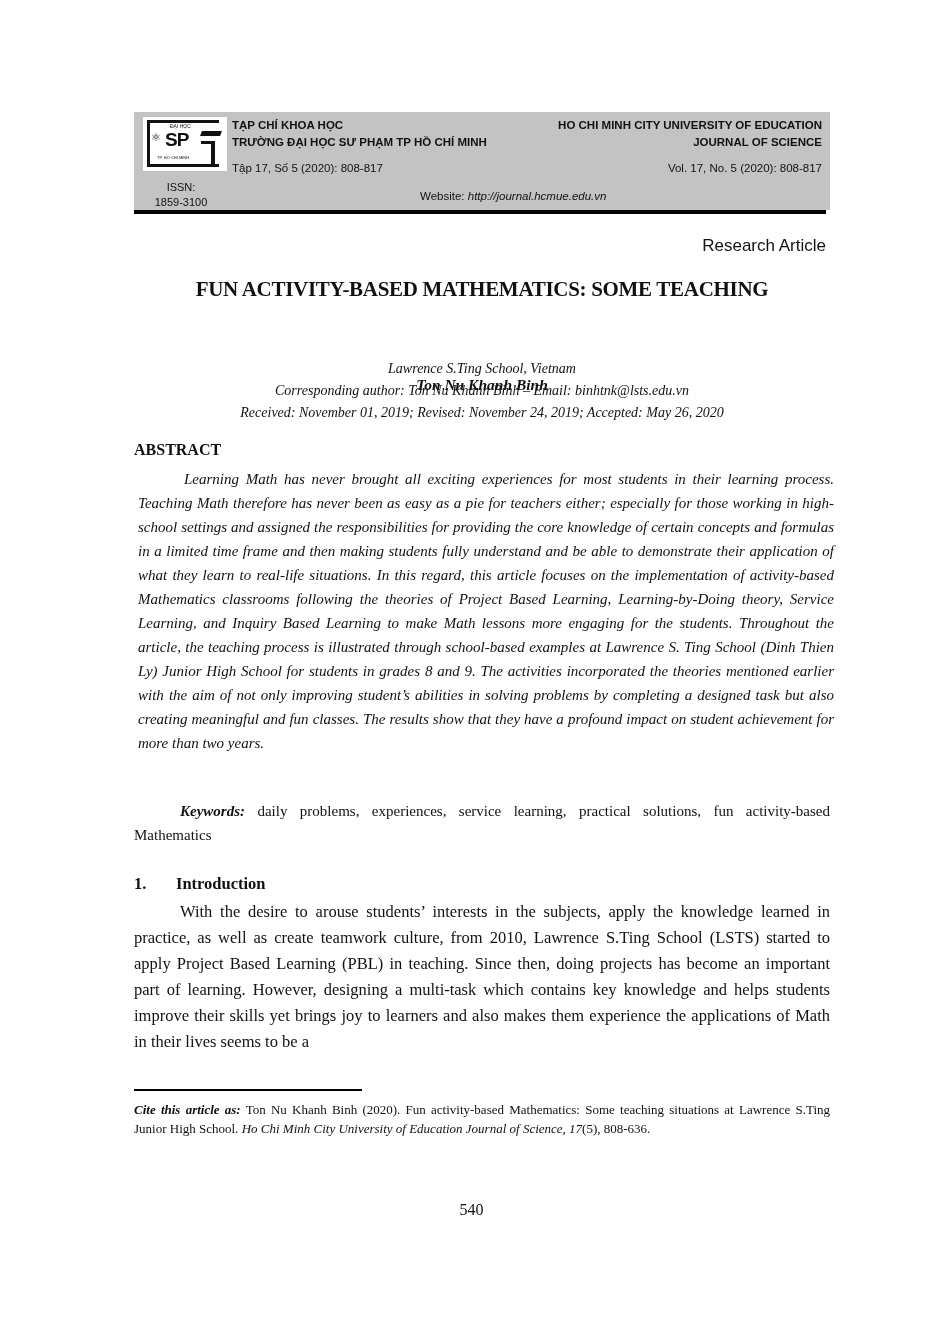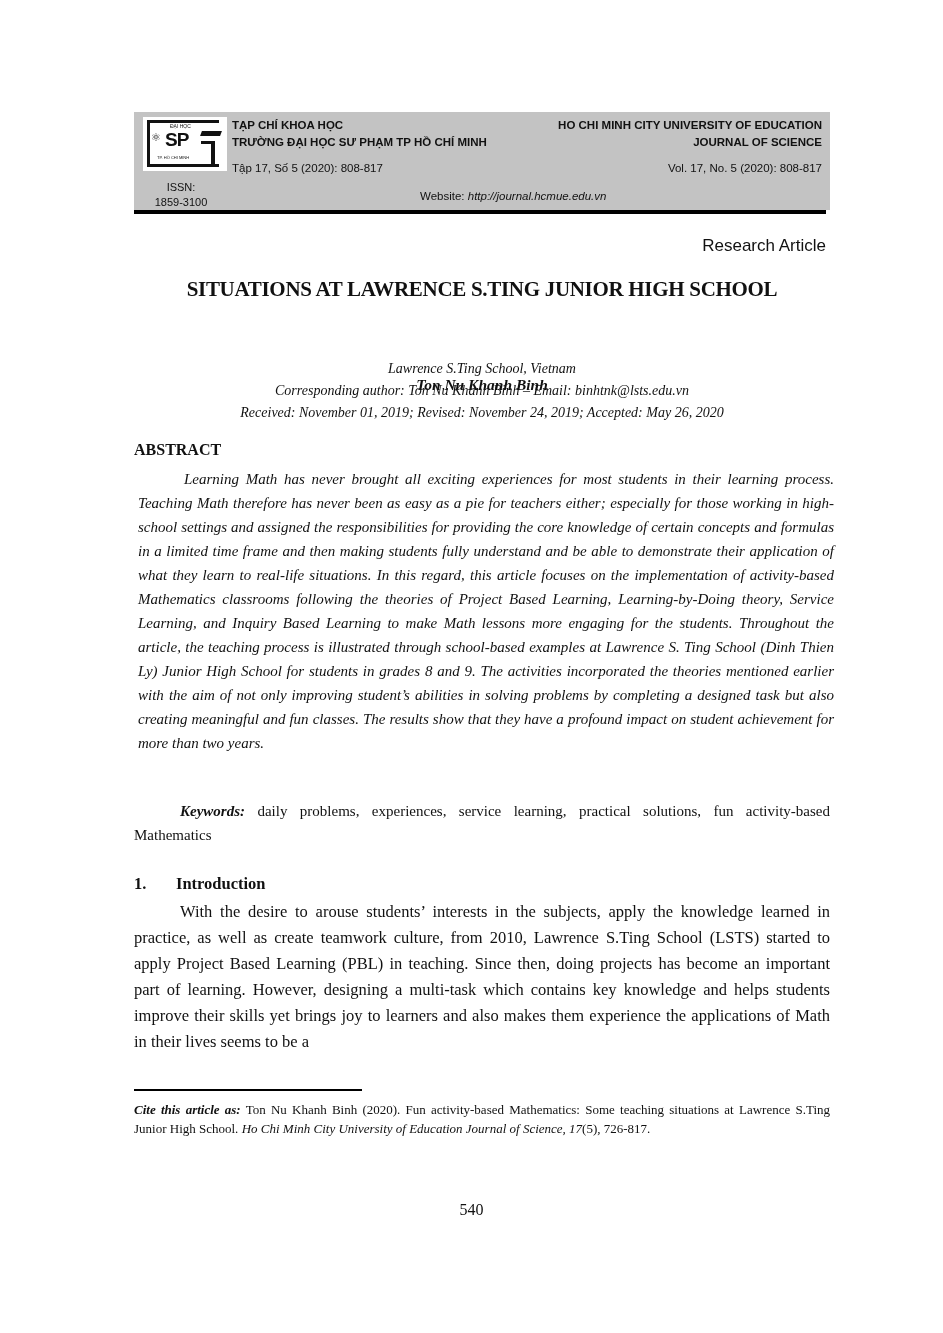--- a/index.html
+++ b/index.html
@@ -145,33 +145,33 @@
   <div>1859-3100</div>
 </div>
 
 <div class="website">
   <span>Website: </span><i>http://journal.hcmue.edu.vn</i>
 </div>
 
 <div class="article-type">Research Article</div>
 
 <div class="title">
-  <div>SITUATIONS AT LAWRENCE S.TING JUNIOR HIGH SCHOOL</div>
+  <div>FUN ACTIVITY-BASED MATHEMATICS: SOME TEACHING</div>
 </div>
 
 <div class="meta author">Ton Nu Khanh Binh</div>
 <div class="meta affil">Lawrence S.Ting School, Vietnam</div>
 <div class="meta corr">Corresponding author: Ton Nu Khanh Binh – Email: binhtnk@lsts.edu.vn</div>
 <div class="meta dates">Received: November 01, 2019; Revised: November 24, 2019; Accepted: May 26, 2020</div>
 
 <div class="abs-head">ABSTRACT</div>
 <p class="abstract">Learning Math has never brought all exciting experiences for most students in their learning process. Teaching Math therefore has never been as easy as a pie for teachers either; especially for those working in high-school settings and assigned the responsibilities for providing the core knowledge of certain concepts and formulas in a limited time frame and then making students fully understand and be able to demonstrate their application of what they learn to real-life situations. In this regard, this article focuses on the implementation of activity-based Mathematics classrooms following the theories of Project Based Learning, Learning-by-Doing theory, Service Learning, and Inquiry Based Learning to make Math lessons more engaging for the students. Throughout the article, the teaching process is illustrated through school-based examples at Lawrence S. Ting School (Dinh Thien Ly) Junior High School for students in grades 8 and 9. The activities incorporated the theories mentioned earlier with the aim of not only improving student’s abilities in solving problems by completing a designed task but also creating meaningful and fun classes. The results show that they have a profound impact on student achievement for more than two years.</p>
 <p class="keywords"><b>Keywords:</b><span> daily problems, experiences, service learning, practical solutions, fun activity-based Mathematics</span></p>
 
 <div class="sec-head">
   <span class="sec-num">1.</span><span>Introduction</span>
 </div>
 <p class="intro">With the desire to arouse students’ interests in the subjects, apply the knowledge learned in practice, as well as create teamwork culture, from 2010, Lawrence S.Ting School (LSTS) started to apply Project Based Learning (PBL) in teaching. Since then, doing projects has become an important part of learning. However, designing a multi-task which contains key knowledge and helps students improve their skills yet brings joy to learners and also makes them experience the applications of Math in their lives seems to be a</p>
 
 <div class="foot-rule"></div>
-<p class="cite"><span class="lbl">Cite this article as:</span><span> Ton Nu Khanh Binh (2020). Fun activity-based Mathematics: Some teaching situations at Lawrence S.Ting Junior High School. </span><i>Ho Chi Minh City University of Education Journal of Science, 17</i><span>(5), 726-817.</span></p>
+<p class="cite"><span class="lbl">Cite this article as:</span><span> Ton Nu Khanh Binh (2020). Fun activity-based Mathematics: Some teaching situations at Lawrence S.Ting Junior High School. </span><i>Ho Chi Minh City University of Education Journal of Science, 17</i><span>(5), 808-636.</span></p>
 
 <div class="page-num">540</div>
 
 </body></html>

